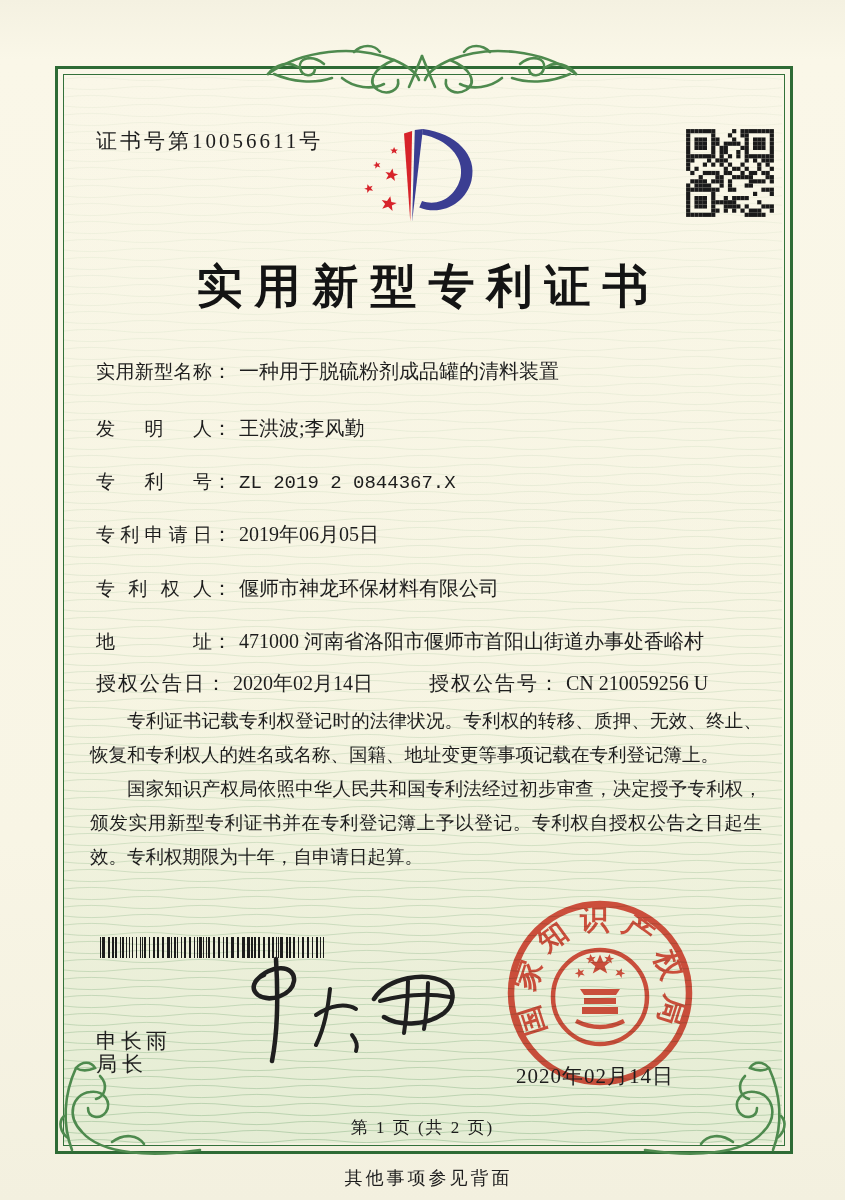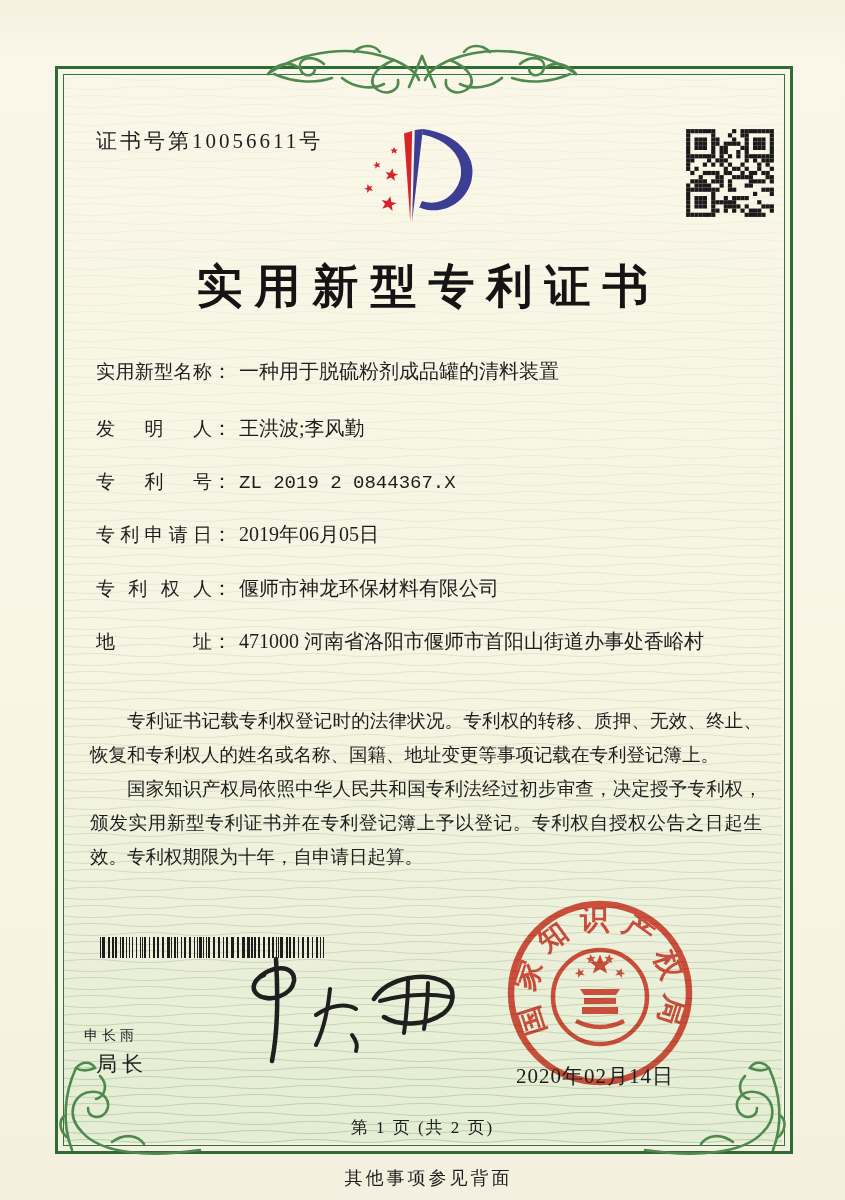--- a/index.html
+++ b/index.html
@@ -26,21 +26,21 @@
   .frow{position:absolute;left:96px;font-size:20px;white-space:nowrap;z-index:1;}
   .flabel{display:inline-block;width:116px;font-size:19px;text-align:justify;text-align-last:justify;vertical-align:baseline;}
   .fvalue{margin-left:7px;}
   .grant-grp2{position:absolute;left:333px;top:0;}
   .glabel{letter-spacing:2px;}
   .paras{position:absolute;left:90px;top:704px;width:672px;font-size:18.5px;
     line-height:34px;text-align:justify;z-index:1;}
   .paras p{margin:0;text-indent:2em;}
   .barcode{position:absolute;left:100px;top:937px;z-index:1;}
   .signer-role{position:absolute;left:96px;top:1050px;font-size:21px;letter-spacing:5px;z-index:1;}
-  .signer-name{position:absolute;left:84px;top:1027px;font-size:14px;letter-spacing:4px;z-index:1;text-align:right;}
+  .signer-name{position:absolute;left:96px;top:1027px;font-size:21px;letter-spacing:4px;z-index:1;text-align:right;}
   .signature{position:absolute;left:212px;top:953px;z-index:1;}
   .seal{position:absolute;left:500px;top:893px;z-index:2;mix-blend-mode:multiply;}
   .seal-date{position:absolute;left:516px;top:1062px;font-size:21px;letter-spacing:1px;z-index:3;}
   .page-no{position:absolute;left:0;right:0;top:1116px;text-align:center;font-size:17px;letter-spacing:2px;z-index:1;}
   .back-note{position:absolute;left:12px;right:0;top:1166px;text-align:center;font-size:18px;letter-spacing:3px;z-index:1;}
 </style>
 </head>
 <body>
 
 <div class="page">
@@ -477,20 +477,26 @@
     <span class="flabel">专利申请日</span><span>：</span><span class="fvalue">2019年06月05日</span>
   </div>
   <div class="frow" style="top:575px">
     <span class="flabel">专利权人</span><span>：</span><span class="fvalue">偃师市神龙环保材料有限公司</span>
   </div>
   <div class="frow" style="top:628px">
     <span class="flabel">地址</span><span>：</span><span class="fvalue">471000 河南省洛阳市偃师市首阳山街道办事处香峪村</span>
   </div>
 
   <div class="frow" style="top:670px;width:672px">
+    <span>
+      <span class="glabel">授权公告日</span><span>：</span><span class="fvalue">2020年02月14日</span>
+    </span>
+    <span class="grant-grp2">
+      <span class="glabel">授权公告号</span><span>：</span><span class="fvalue">CN 210059256 U</span>
+    </span>
   </div>
 
   <div class="paras">
     <p>专利证书记载专利权登记时的法律状况。专利权的转移、质押、无效、终止、恢复和专利权人的姓名或名称、国籍、地址变更等事项记载在专利登记簿上。</p>
     <p>国家知识产权局依照中华人民共和国专利法经过初步审查，决定授予专利权，颁发实用新型专利证书并在专利登记簿上予以登记。专利权自授权公告之日起生效。专利权期限为十年，自申请日起算。</p>
   </div>
 
   <svg id="barcode-svg" class="barcode" width="228" height="21" viewBox="0 0 228 21">
       <rect x="0" y="0" width="1" height="21" fill="#1c1c1c"></rect>
       <rect x="2" y="0" width="3" height="21" fill="#1c1c1c"></rect>

